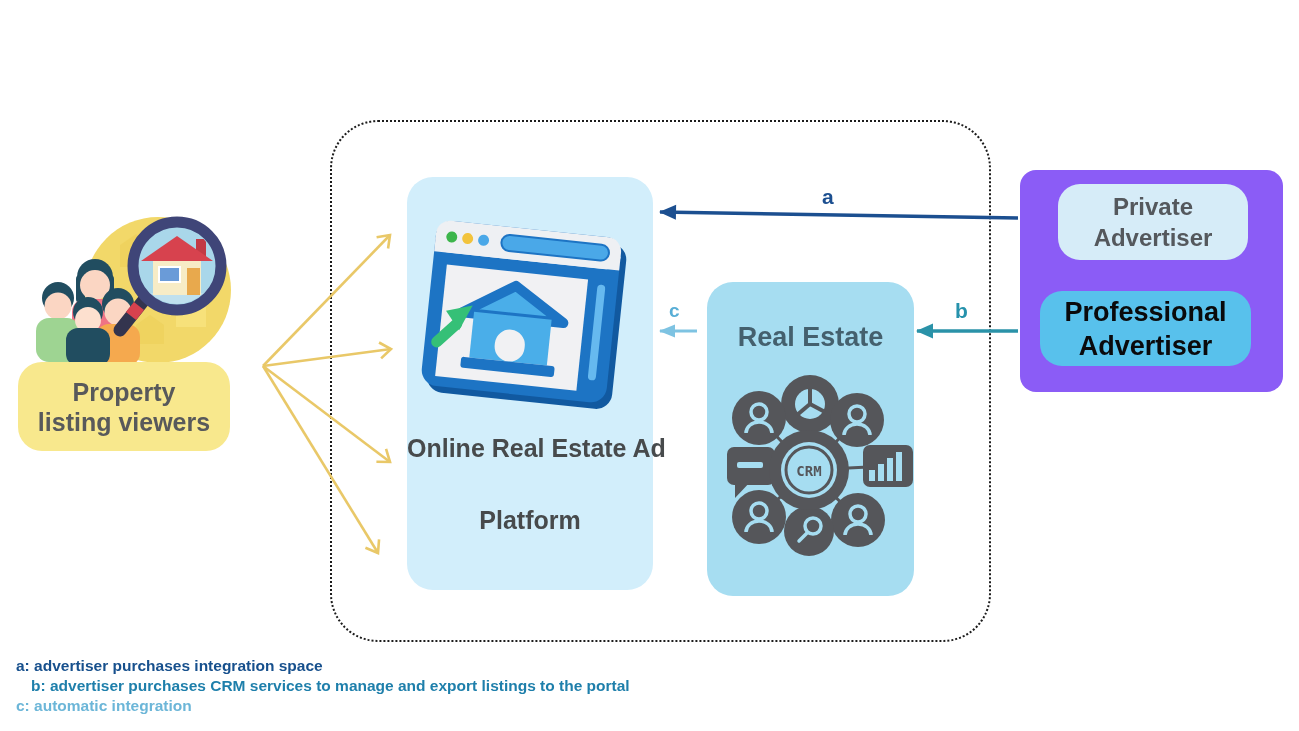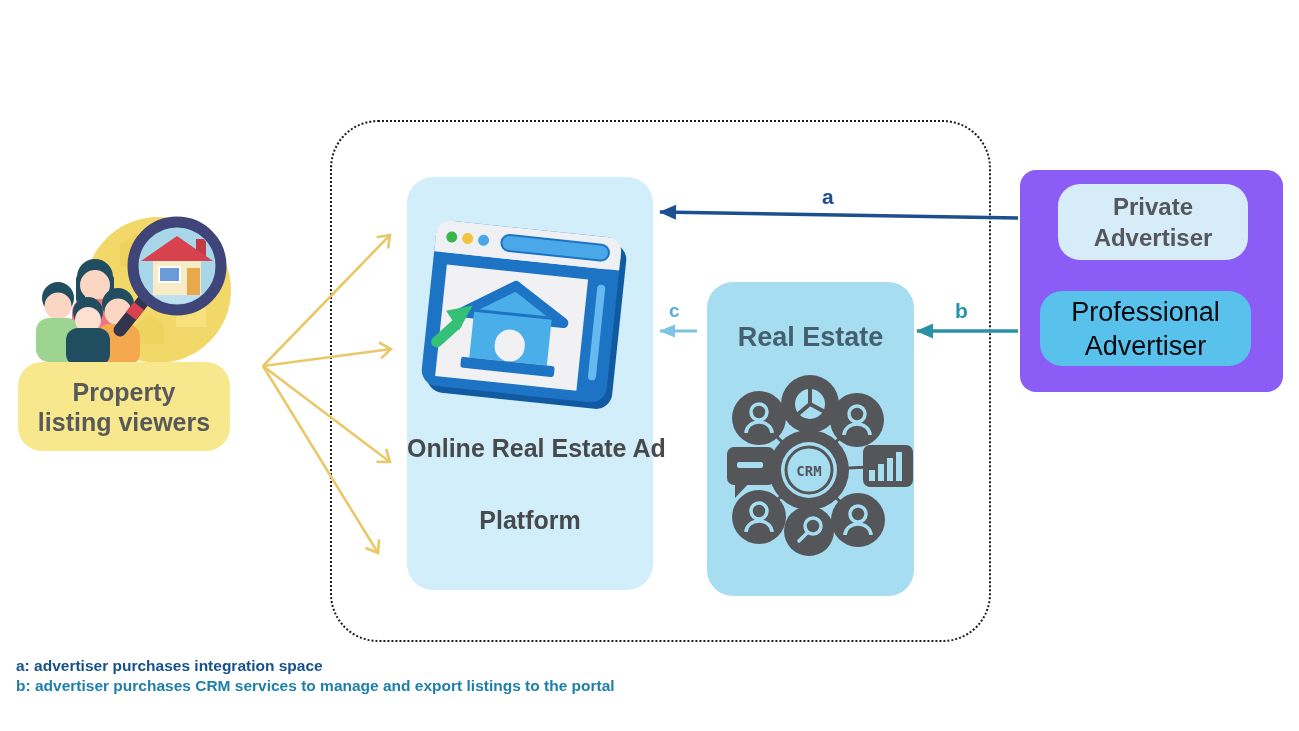--- a/index.html
+++ b/index.html
@@ -45,41 +45,41 @@
   .private-box{
     left:38px;top:14px;width:190px;height:76px;
     background:#d6ecf8;border-radius:22px;
     display:flex;flex-direction:column;align-items:center;justify-content:center;
     font-weight:bold;color:#54585d;font-size:24px;line-height:31px;text-align:center;
   }
   .professional-box{
     left:20px;top:121px;width:211px;height:75px;
     background:#58c1ec;border-radius:22px;
     display:flex;flex-direction:column;align-items:center;justify-content:center;
-    font-weight:normal;color:#0a0a0c;font-size:27px;line-height:34px;text-align:center;
+    font-weight:bold;color:#0a0a0c;font-size:27px;line-height:34px;text-align:center;
   }
 
   
   .viewers-badge{
     left:18px;top:362px;width:212px;height:89px;
     background:#f8e88d;border-radius:24px;
     display:flex;flex-direction:column;align-items:center;justify-content:center;
     font-weight:bold;color:#58595b;font-size:25px;line-height:30px;text-align:center;
   }
 
   
   .arrow-label{font-weight:bold;font-size:21px;}
   .arrow-label-a{left:822px;top:185px;color:#1c4f90;}
   .arrow-label-b{left:955px;top:299px;color:#2692ac;}
   .arrow-label-c{left:669px;top:300px;color:#58aed6;font-size:19px;}
 
   
   .legend{left:16px;top:656px;font-weight:bold;font-size:15.5px;line-height:20px;}
   .legend-a{color:#17508d;}
-  .legend-b{color:#1e7fab;}
+  .legend-b{color:#1e7fab;margin-left:15px;}
   .legend-c{color:#6cb6d8;}
 
   svg{display:block;}
   .overlay{left:0;top:0;pointer-events:none;}
 </style>
 </head>
 <body>
 
 <div class="stage">
 
@@ -286,15 +286,16 @@
     <line x1="697" y1="331" x2="660" y2="331" stroke="#7ec3e2" stroke-width="3" marker-end="url(#headLight)"></line>
   </svg>
 
   <span class="abs arrow-label arrow-label-a">a</span>
   <span class="abs arrow-label arrow-label-b">b</span>
   <span class="abs arrow-label arrow-label-c">c</span>
 
   <div class="abs legend">
     <div class="legend-a">a: advertiser purchases integration space</div>
     <div class="legend-b">b: advertiser purchases CRM services to manage and export listings to the portal</div>
+    <div class="legend-c">c: automatic integration</div>
   </div>
 
 </div>
 
 </body></html>

